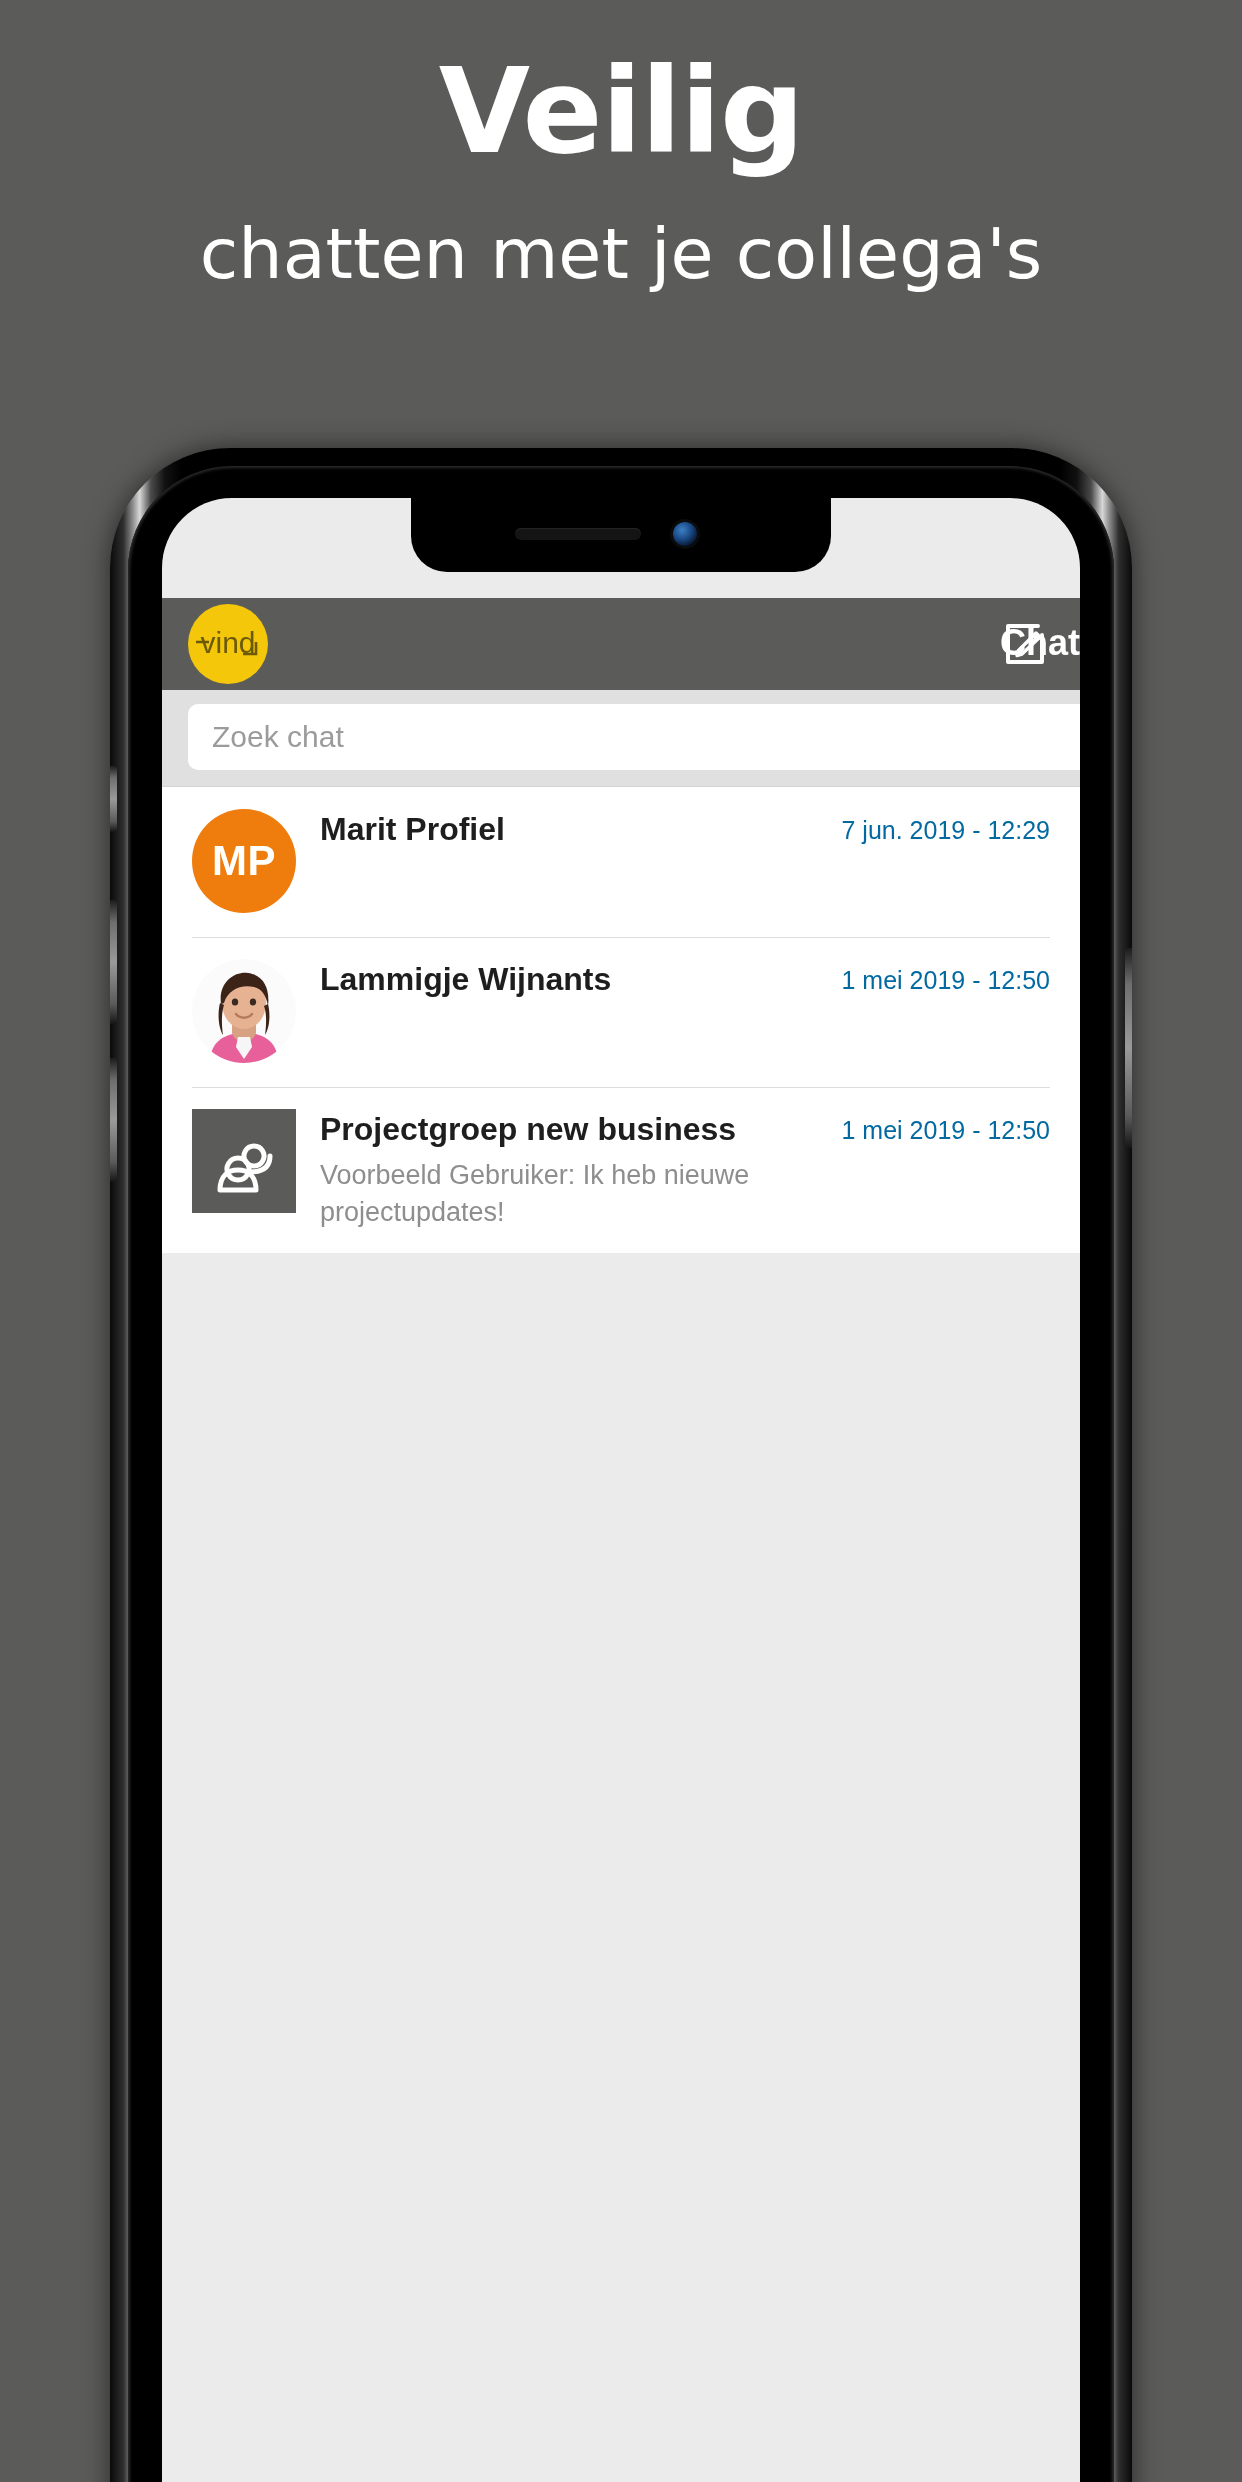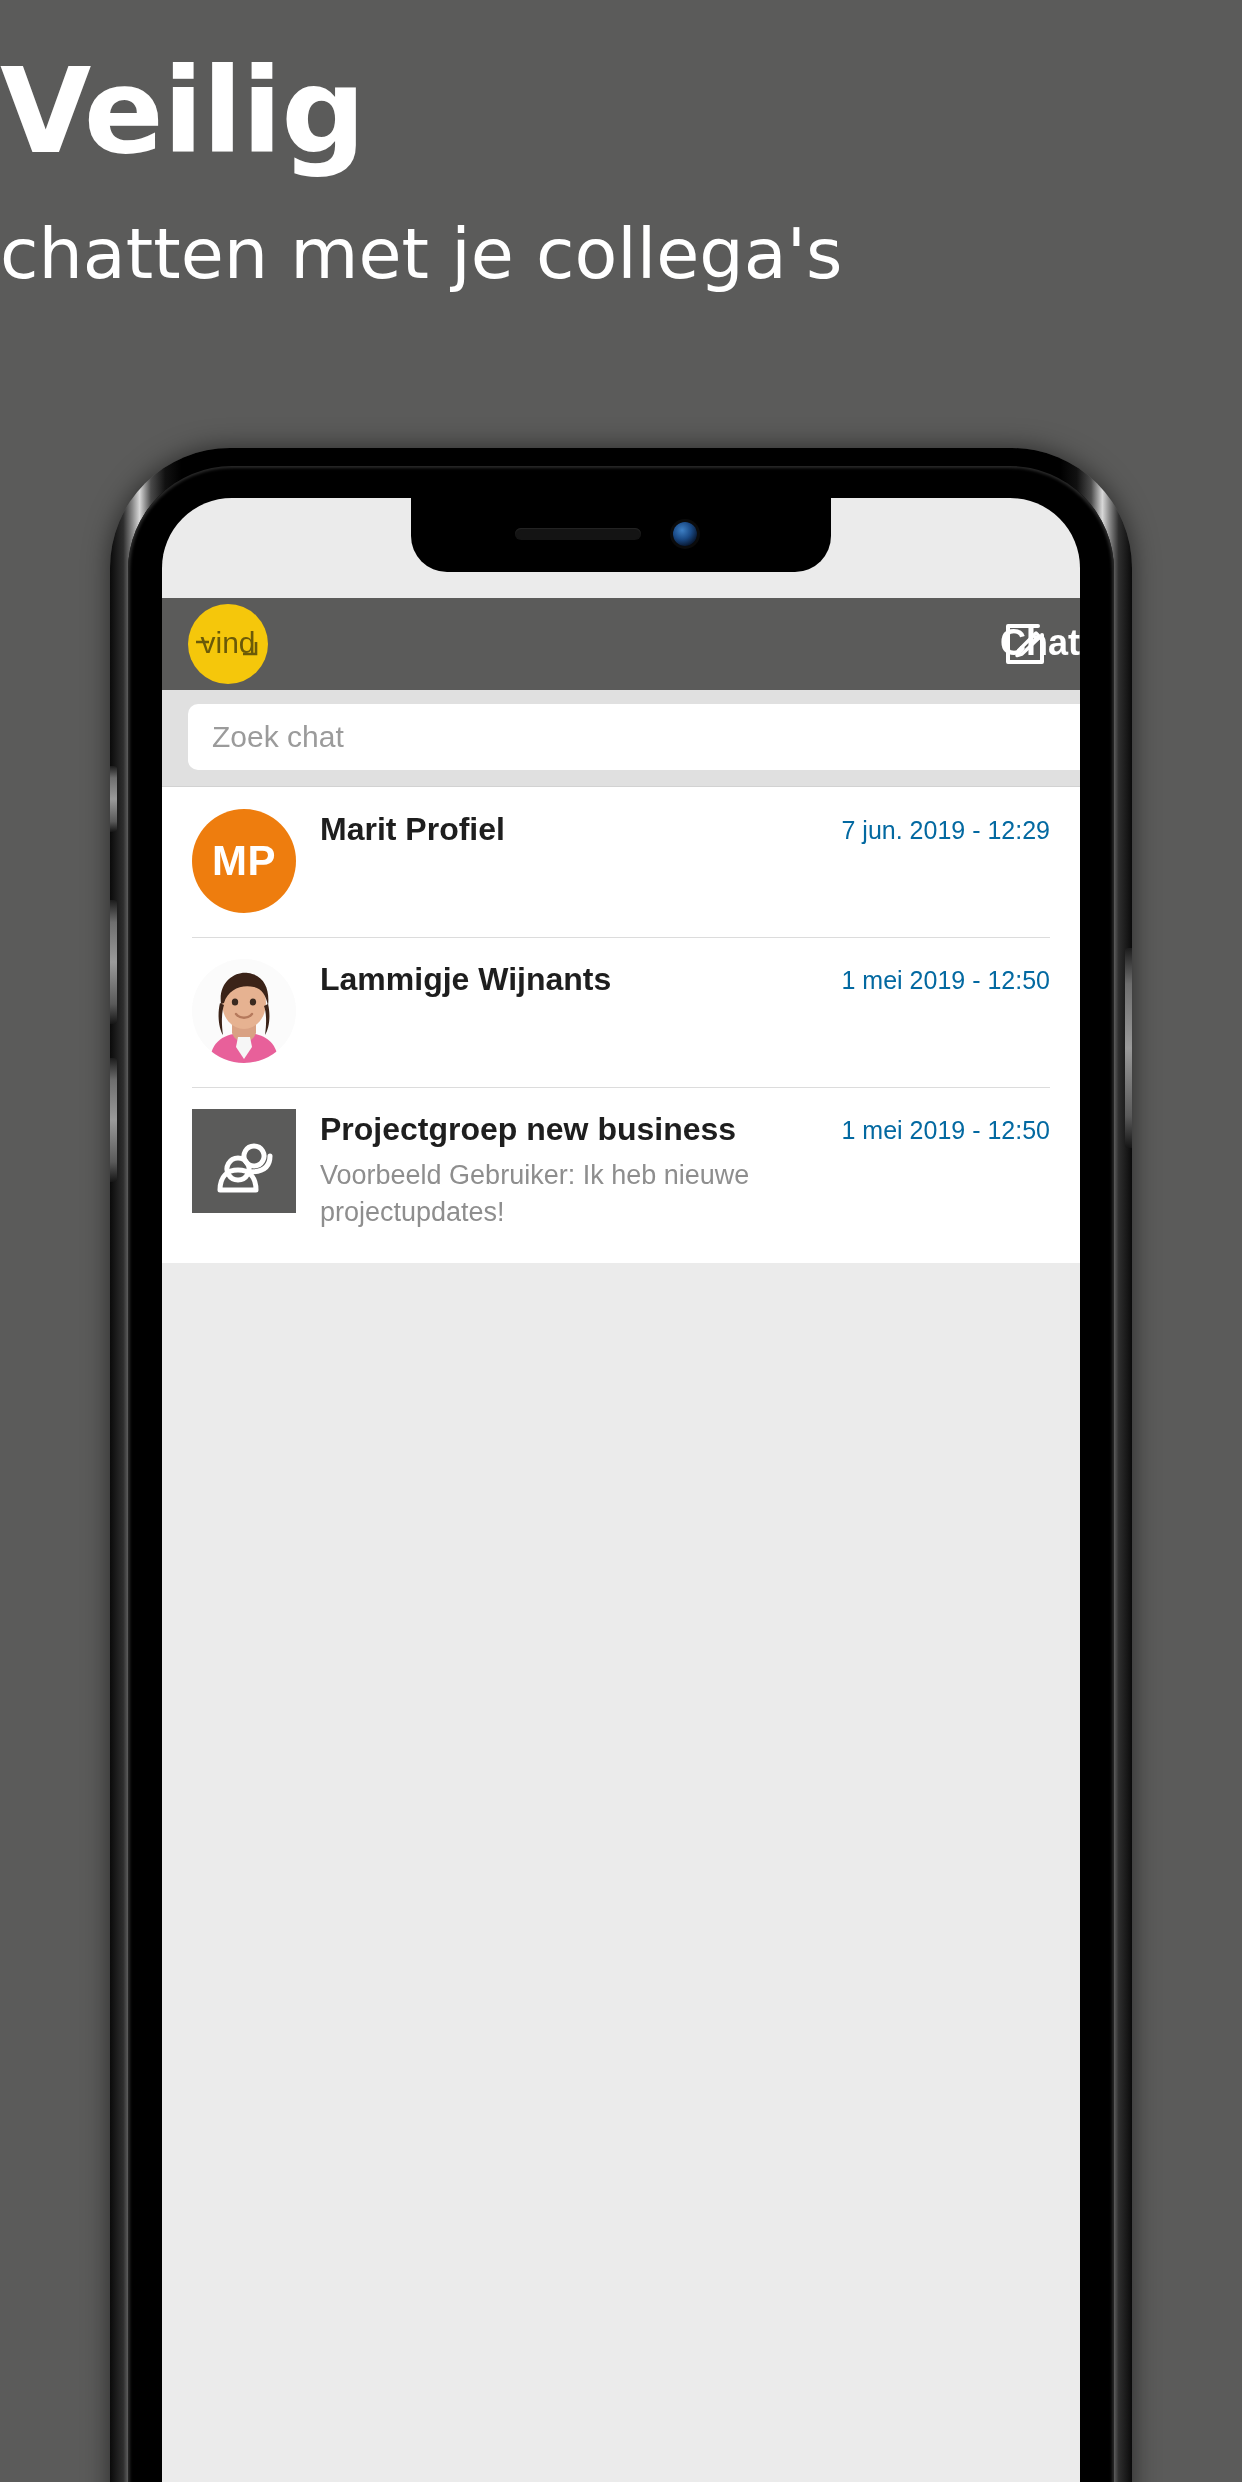--- a/index.html
+++ b/index.html
@@ -14,20 +14,21 @@
     overflow: hidden;
     position: relative;
   }
 
   
   .headline-block {
     position: absolute;
     top: 0;
     left: 0;
     width: 1242px;
+    text-align: center;
     color: #ffffff;
   }
   .headline-main {
     font-size: 118px;
     font-weight: bold;
     line-height: 1.0;
     letter-spacing: -1px;
     margin-top: 52px;
     font-family: "DejaVu Sans", sans-serif;
   }
@@ -224,21 +225,21 @@
     font-family: "Liberation Sans", sans-serif;
   }
   .search-field::placeholder { color: #9b9b9b; }
 
   
   .chat-list {
     position: absolute;
     left: 0; top: 289px;
     width: 918px;
     background: #ffffff;
-    padding-bottom: 10px;
+    padding-bottom: 0;
   }
   .chat-row {
     position: relative;
     display: flex;
     padding: 22px 30px 22px 30px;
     box-sizing: border-box;
     min-height: 150px;
     cursor: pointer;
   }
   .chat-row + .chat-row::before {

